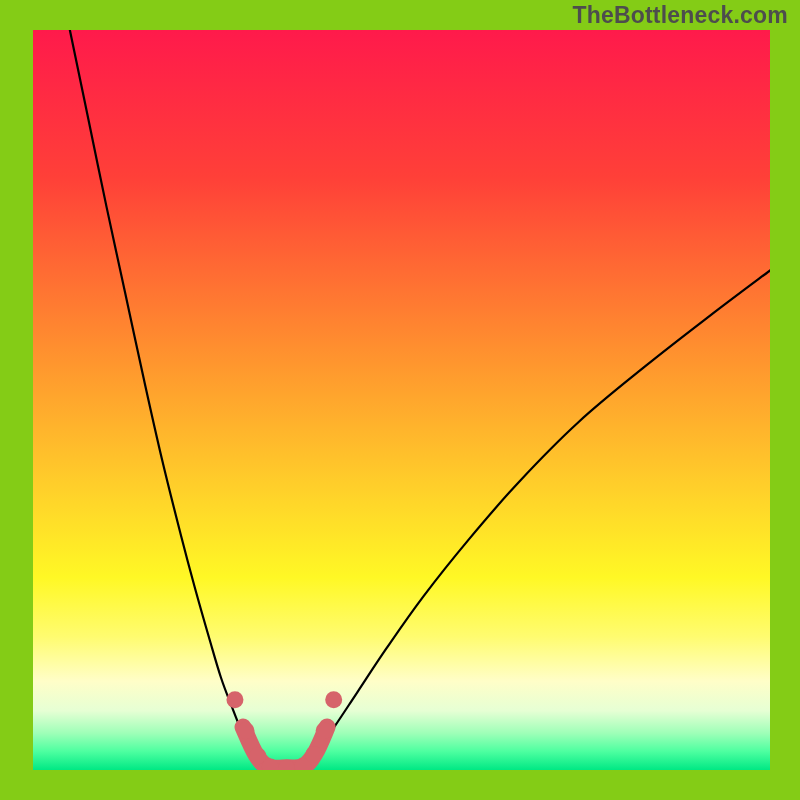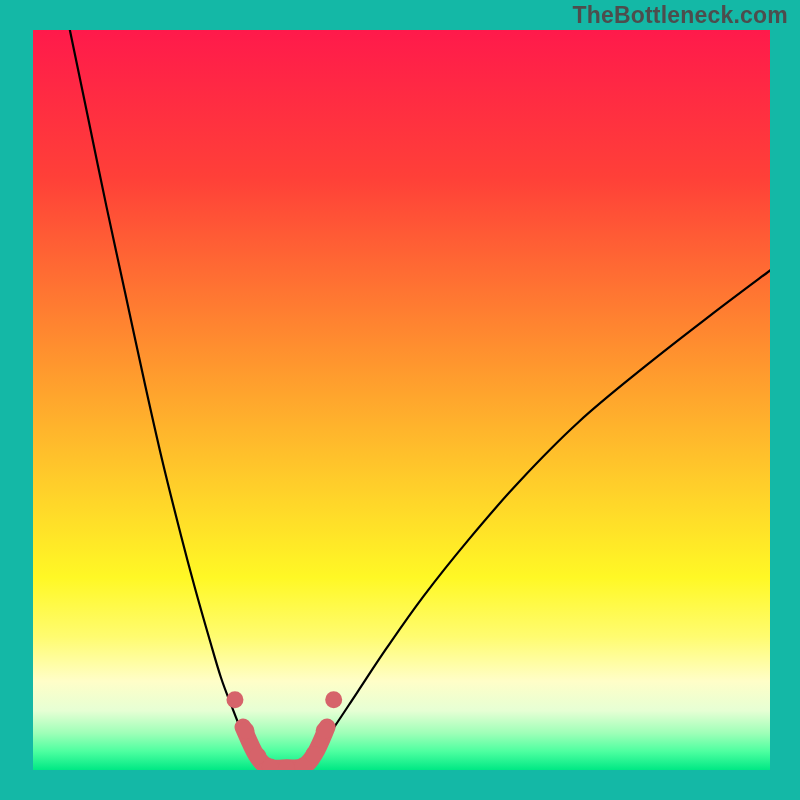--- a/index.html
+++ b/index.html
@@ -9,21 +9,21 @@
     height: 800px;
     overflow: hidden;
     background: #000;
     font-family: Arial, Helvetica, sans-serif;
   }
   .frame {
     position: absolute;
     left: 0; top: 0;
     width: 800px;
     height: 800px;
-    background: #14b8a6;
+    background: #84cc16;
   }
   .plot {
     position: absolute;
     overflow: hidden;
   }
   .gradient {
     position: absolute;
     left: 0; top: 0; right: 0; bottom: 0;
   }
   .watermark {

